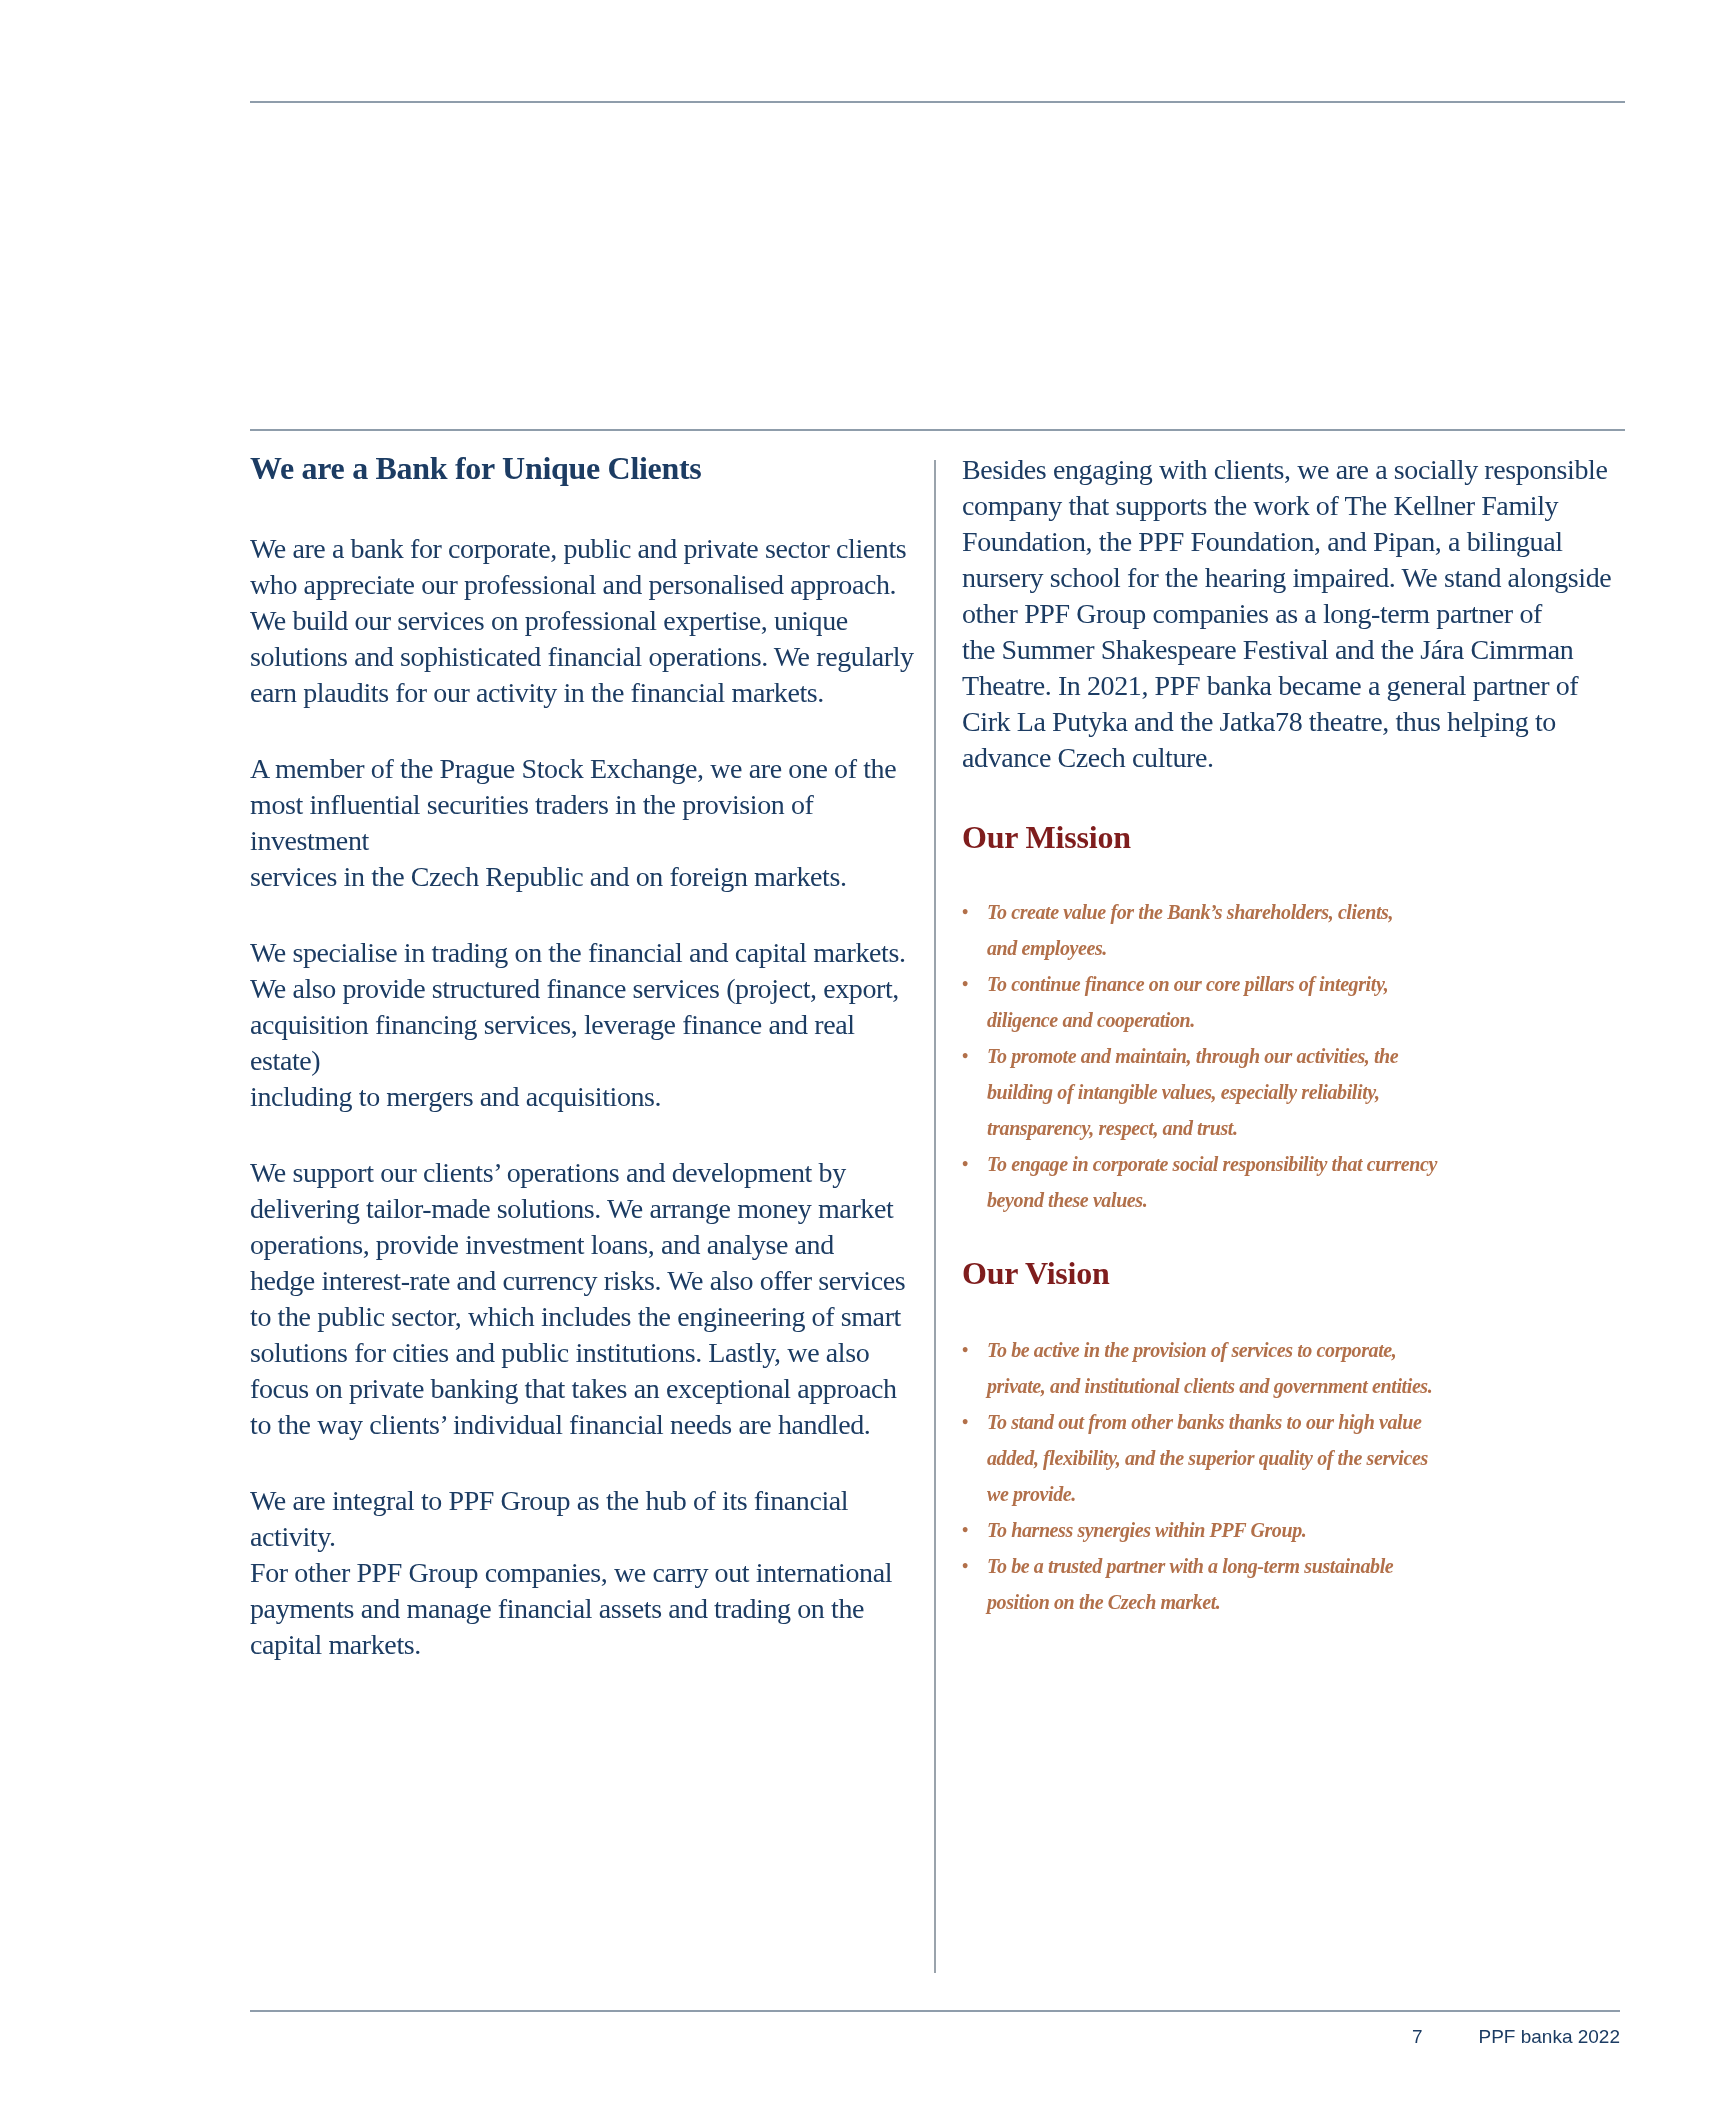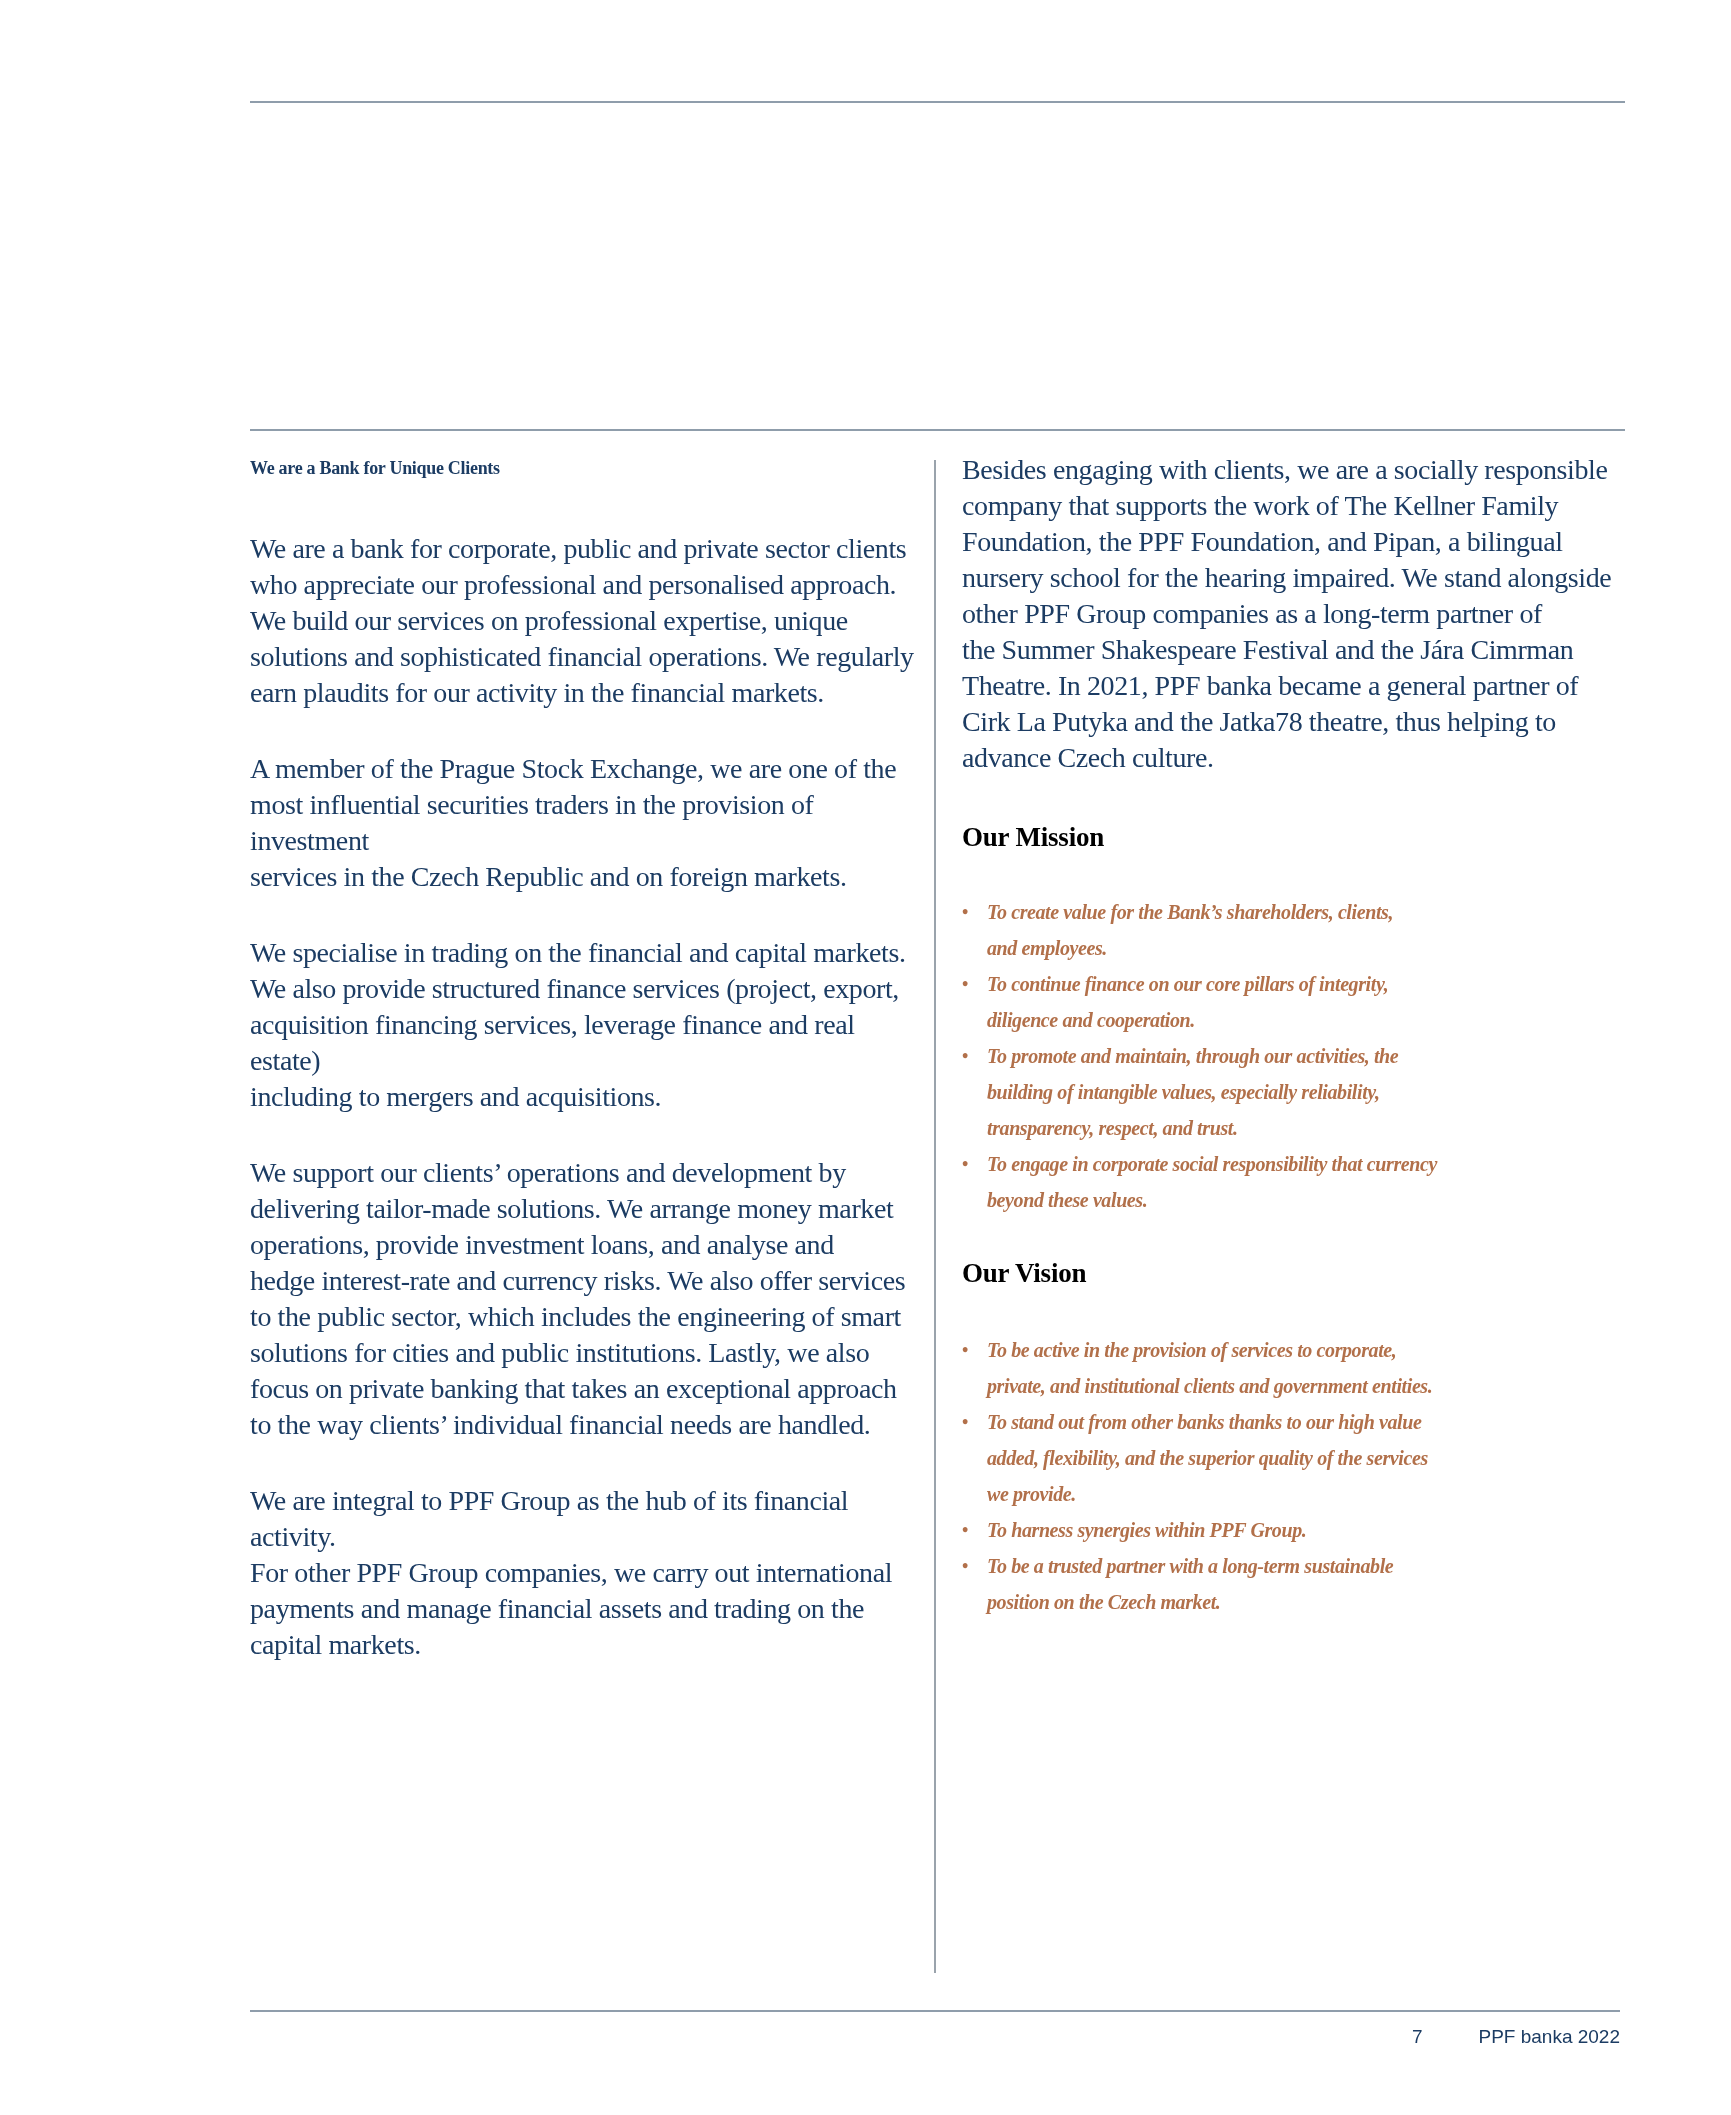--- a/index.html
+++ b/index.html
@@ -17,37 +17,37 @@
   #col-divider{position:absolute;left:934px;top:460px;width:1.8px;height:1513px;background:#9aa3ac;}
 
   .lines{white-space:pre-line;}
 
   #left-col{
     position:absolute;left:250px;top:450px;width:674px;
     color:#1c3c63;
   }
   #left-col h1{
     margin:0 0 45px 0;
-    font-size:18px;line-height:36px;font-weight:bold;
+    font-size:32px;line-height:36px;font-weight:bold;
     color:#1c3c63;letter-spacing:-0.3px;
   }
   .body-para{
     margin:0 0 40px 0;
     font-size:28px;line-height:36px;
     letter-spacing:-0.4px;
   }
 
   #right-col{
     position:absolute;left:962px;top:452px;width:663px;
     color:#1c3c63;
   }
   #right-col .body-para{margin:0;}
   .section-heading{
-    font-size:27px;line-height:38px;font-weight:bold;
-    color:#000000;letter-spacing:-0.2px;
+    font-size:32px;line-height:38px;font-weight:bold;
+    color:#7f1d1d;letter-spacing:-0.2px;
     margin:42px 0 38px 0;
   }
   #vision-heading{margin-top:36px;margin-bottom:40px;font-family:Liberation Serif, serif;}
   ul.bullet-list{
     list-style:none;margin:0;padding:0;
   }
   ul.bullet-list li{
     display:flex;align-items:flex-start;
     color:#b2704a;font-size:20px;line-height:36px;
     font-weight:600;letter-spacing:-0.4px;

